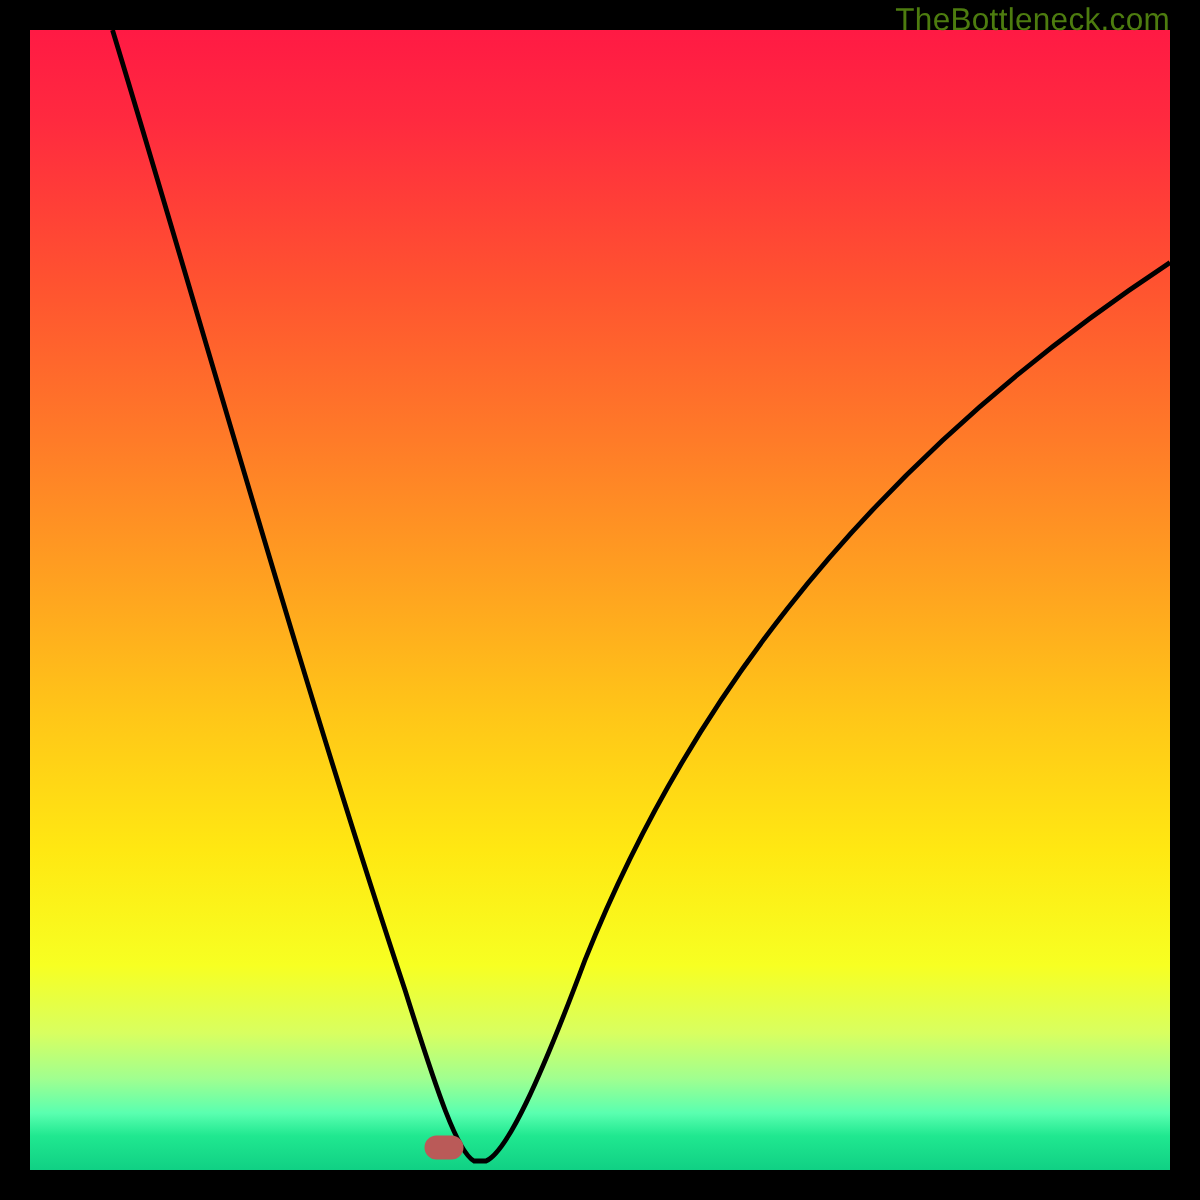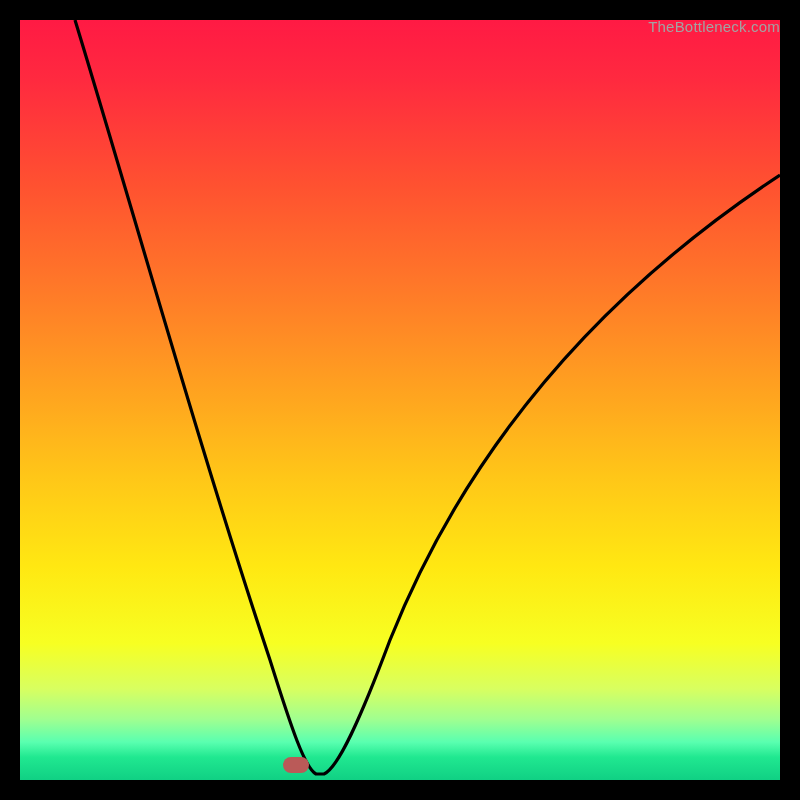--- a/index.html
+++ b/index.html
@@ -51,24 +51,24 @@
   .marker {
     position: absolute;
     width: 26px;
     height: 16px;
     background: #ba5a58;
     border-radius: 8px;
     pointer-events: none;
   }
   .watermark {
     position: absolute;
-    top: 18px;
+    top: 2px;
     right: 20px;
-    color: #a3a3a3;
-    font-size: 15px;
+    color: #4d7c0f;
+    font-size: 21px;
     letter-spacing: 0.2px;
   }
 </style>
 </head>
 <body>
 
 <div class="outer">
 
   <div class="plot-area"></div>
 

